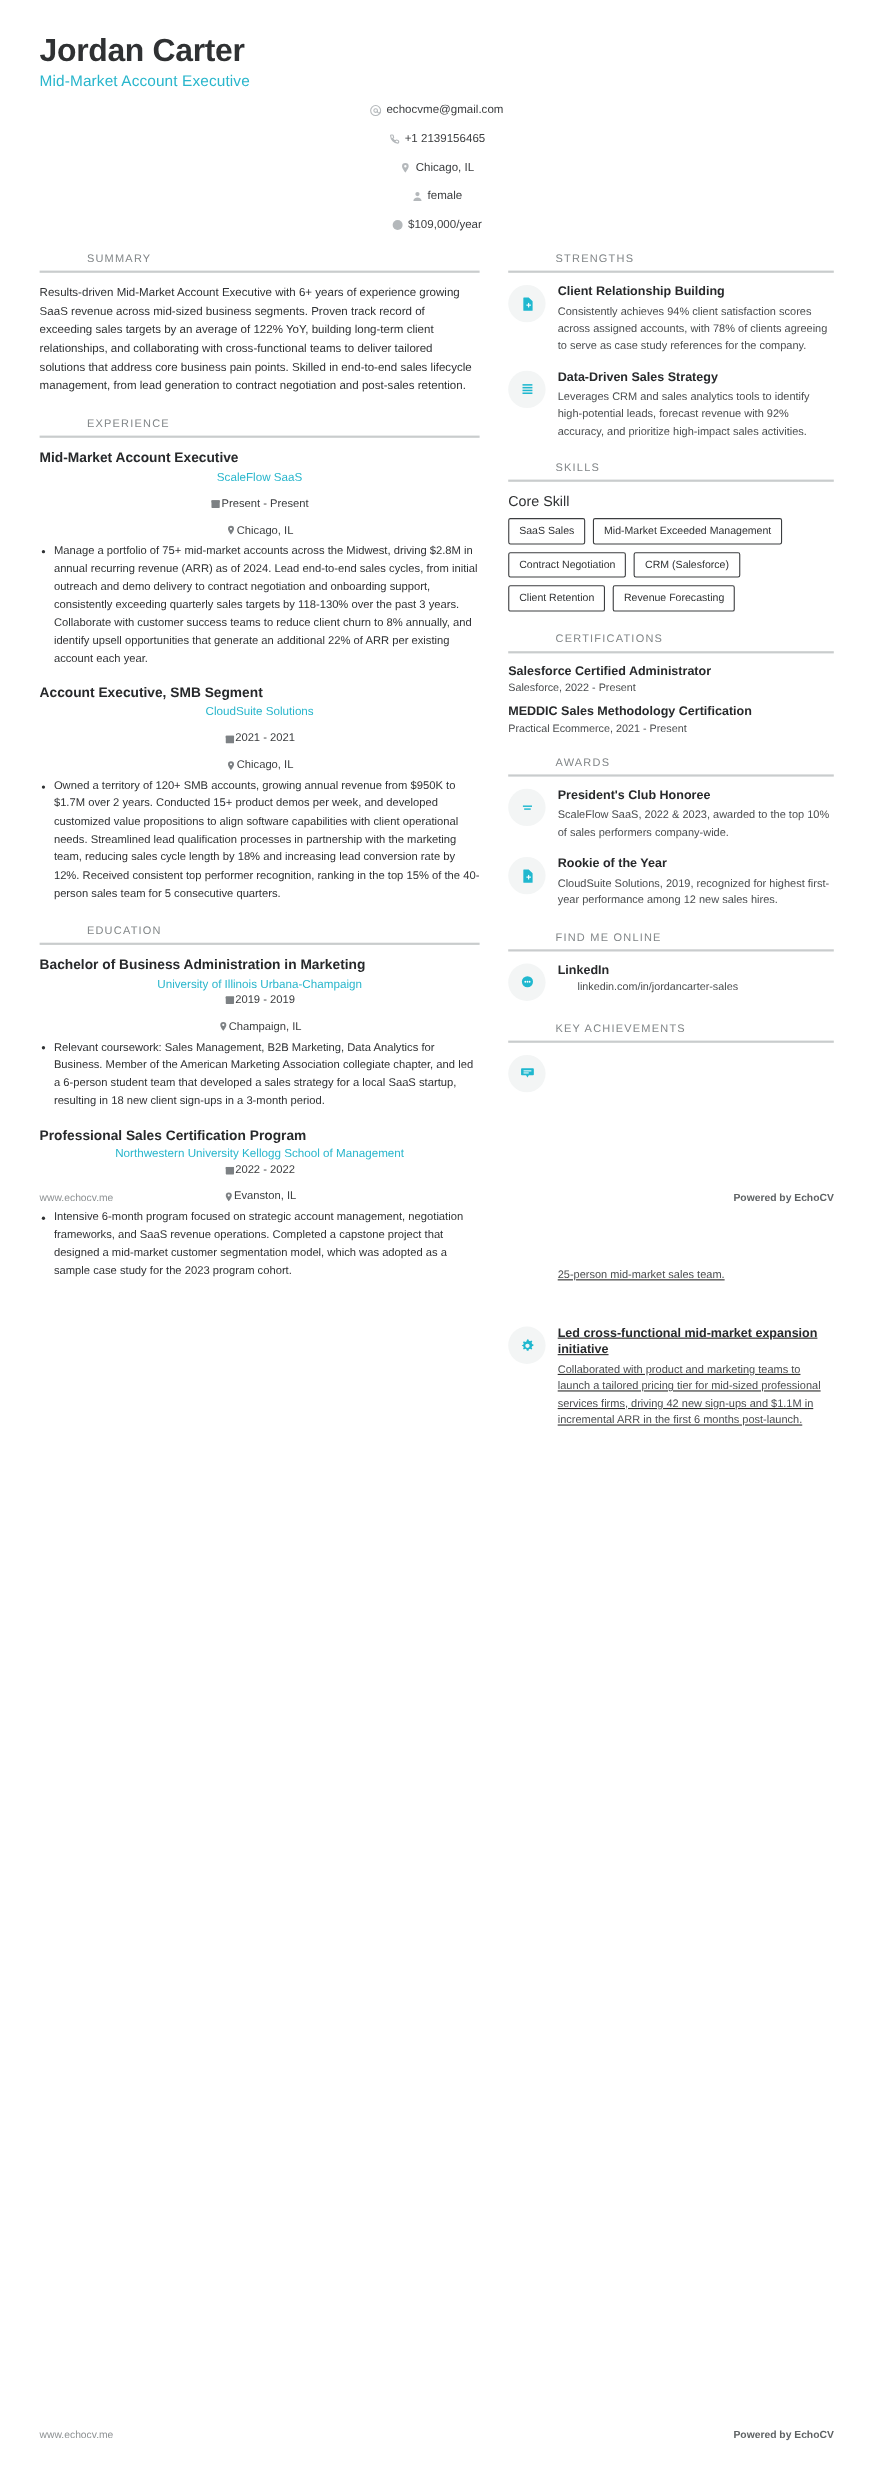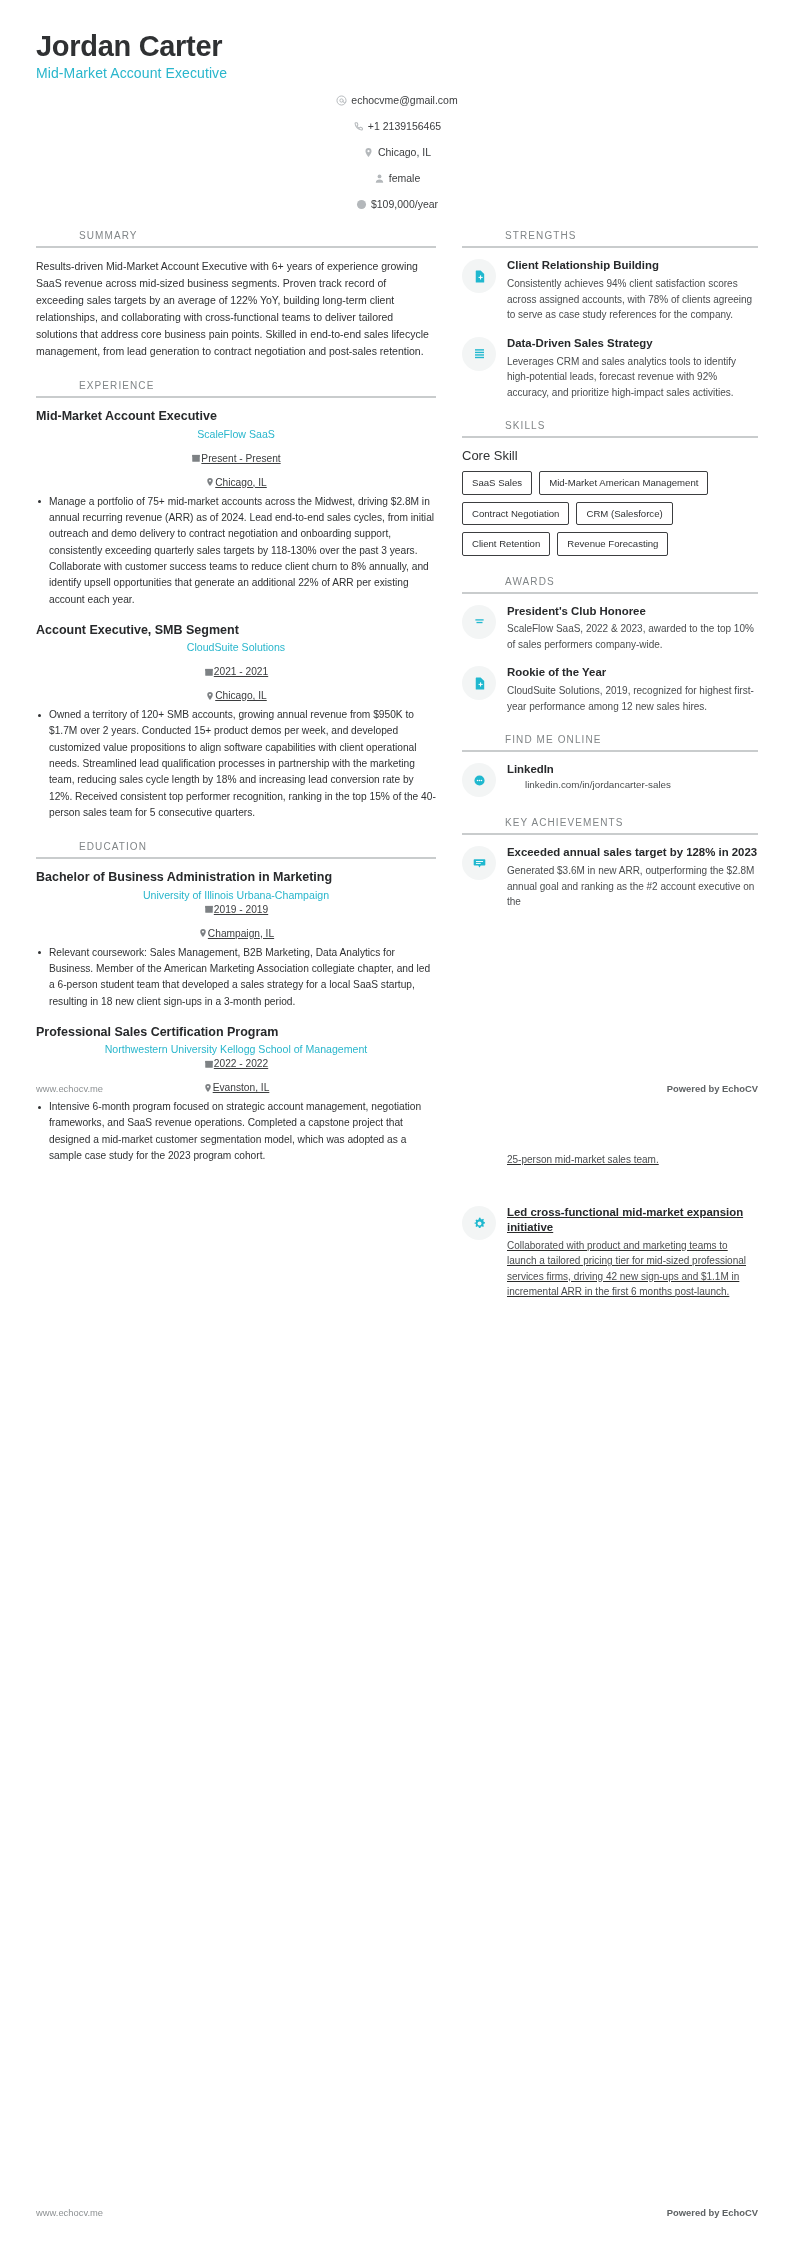--- a/index.html
+++ b/index.html
@@ -109,21 +109,21 @@
     margin-top: 3px;
     font-size: 10.2px;
     color: #3b3d3f;
     flex-direction: column;
   }
   .entry-org {
     color: #29b6cc;
     font-weight: 400;
     font-size: 10.6px;
   }
-  .meta-bit { display: flex; align-items: center; gap: 0; white-space: nowrap; color: #3b3d3f; text-decoration: underline; }
+  .meta-bit { display: flex; align-items: center; gap: 0; white-space: nowrap; color: #3b3d3f; }
   .meta-bit .ic { display:inline-flex; width: 10px; height: 10px; color: #7d8184; }
   .meta-bit svg { width: 10px; height: 10px; display: block; }
 
   ul.bullets { list-style: none; margin-top: 6px; }
   ul.bullets li {
     position: relative;
     padding-left: 13px;
     font-size: 10.2px;
     line-height: 1.6;
     color: #303234;
@@ -453,28 +453,40 @@
             </div>
           </div>
         </div>
 
         <div class="section">
           <div class="sec-head">SKILLS</div>
           <div class="sec-rule"></div>
           <div class="skill-group-name">Core Skill</div>
           <div class="chips">
             <span class="chip">SaaS Sales</span>
-            <span class="chip">Mid-Market American Management</span>
+            <span class="chip">Mid-Market Exceeded Management</span>
             <span class="chip">Contract Negotiation</span>
             <span class="chip">CRM (Salesforce)</span>
             <span class="chip">Client Retention</span>
             <span class="chip">Revenue Forecasting</span>
           </div>
         </div>
 
+        <div class="section">
+          <div class="sec-head">CERTIFICATIONS</div>
+          <div class="sec-rule"></div>
+          <div class="cert">
+            <div class="cert-name">Salesforce Certified Administrator</div>
+            <div class="cert-meta">Salesforce, 2022 - Present</div>
+          </div>
+          <div class="cert">
+            <div class="cert-name">MEDDIC Sales Methodology Certification</div>
+            <div class="cert-meta">Practical Ecommerce, 2021 - Present</div>
+          </div>
+        </div>
 
         <div class="section">
           <div class="sec-head">AWARDS</div>
           <div class="sec-rule"></div>
 
           <div class="rich-item">
             <div class="bubble">
               <svg viewBox="0 0 16 16" fill="#20b8cf">
                 <rect x="3.6" y="5.6" width="8.8" height="1.4"></rect>
                 <rect x="4.8" y="8.4" width="6.4" height="1.4"></rect>
@@ -524,24 +536,20 @@
           <div class="sec-head">KEY ACHIEVEMENTS</div>
           <div class="sec-rule"></div>
           <div class="rich-item">
             <div class="bubble">
               <svg viewBox="0 0 16 16" fill="#20b8cf">
                 <path d="M2.6 3.4h10.8a.8.8 0 0 1 .8.8v5.2a.8.8 0 0 1-.8.8H9.3l-1.3 2-1.3-2H2.6a.8.8 0 0 1-.8-.8V4.2a.8.8 0 0 1 .8-.8z"></path>
                 <rect x="4.2" y="5.4" width="7.6" height="1" fill="#fff"></rect>
                 <rect x="4.2" y="7.4" width="5" height="1" fill="#fff"></rect>
               </svg>
             </div>
-            <div class="rich-body">
-              <div class="rich-title">Exceeded annual sales target by 128% in 2023</div>
-              <div class="rich-desc">Generated $3.6M in new ARR, outperforming the $2.8M annual goal and ranking as the #2 account executive on the</div>
-            </div>
           </div>
         </div>
 
       </div>
     </div>
 
     <div class="footer">
       <span class="site">www.echocv.me</span>
       <span class="brand"><span>Powered by </span><em>EchoCV</em></span>
     </div>

